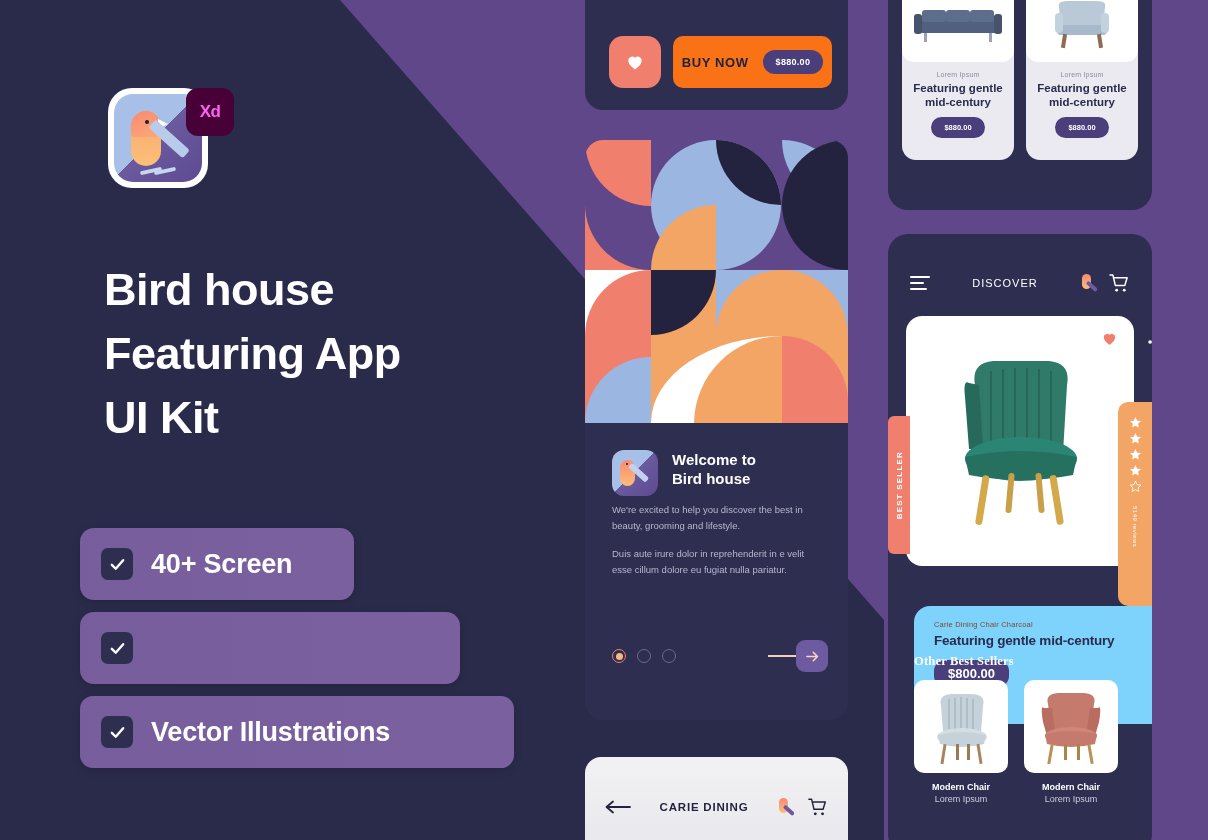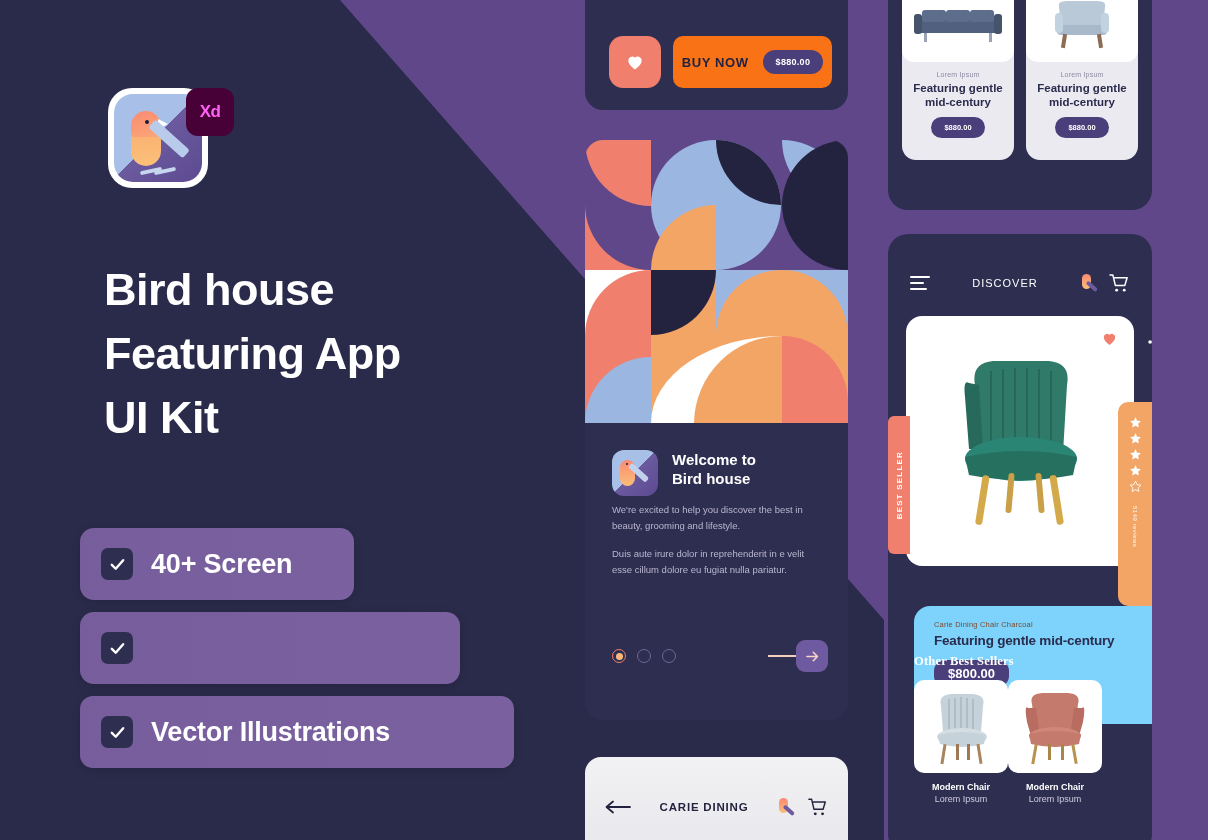--- a/index.html
+++ b/index.html
@@ -208,21 +208,21 @@
 
   .stars-strip {
     position:absolute; right:0; top:168px; width:34px; height:204px;
     background:#f3a565; border-radius:10px 0 0 10px;
     display:flex; flex-direction:column; align-items:center; padding-top:14px; gap:3px;
   }
   .stars-strip .rev { margin-top:10px; color:#fff; font-size:6px; letter-spacing:.5px;
     writing-mode:vertical-rl; opacity:.95; }
 
   .others { position:absolute; left:26px; top:420px; color:#fff; font-size:12.5px; font-weight:bold; letter-spacing:.2px;font-family:Liberation Serif, serif; }
-  .other-grid { position:absolute; left:26px; top:446px; display:flex; }
+  .other-grid { position:absolute; left:26px; top:446px; display:flex; gap:16px; }
   .ocard { width:94px; }
   .ocard-img { width:94px; height:93px; background:#fff; border-radius:10px;
     display:flex; align-items:center; justify-content:center; }
   .ocard-t { color:#fff; font-size:9px; font-weight:bold; text-align:center; margin-top:9px; }
   .ocard-s { color:#cfcce0; font-size:9px; text-align:center; margin-top:2px; }
 </style>
 </head>
 <body>
 
 <div id="stage">

